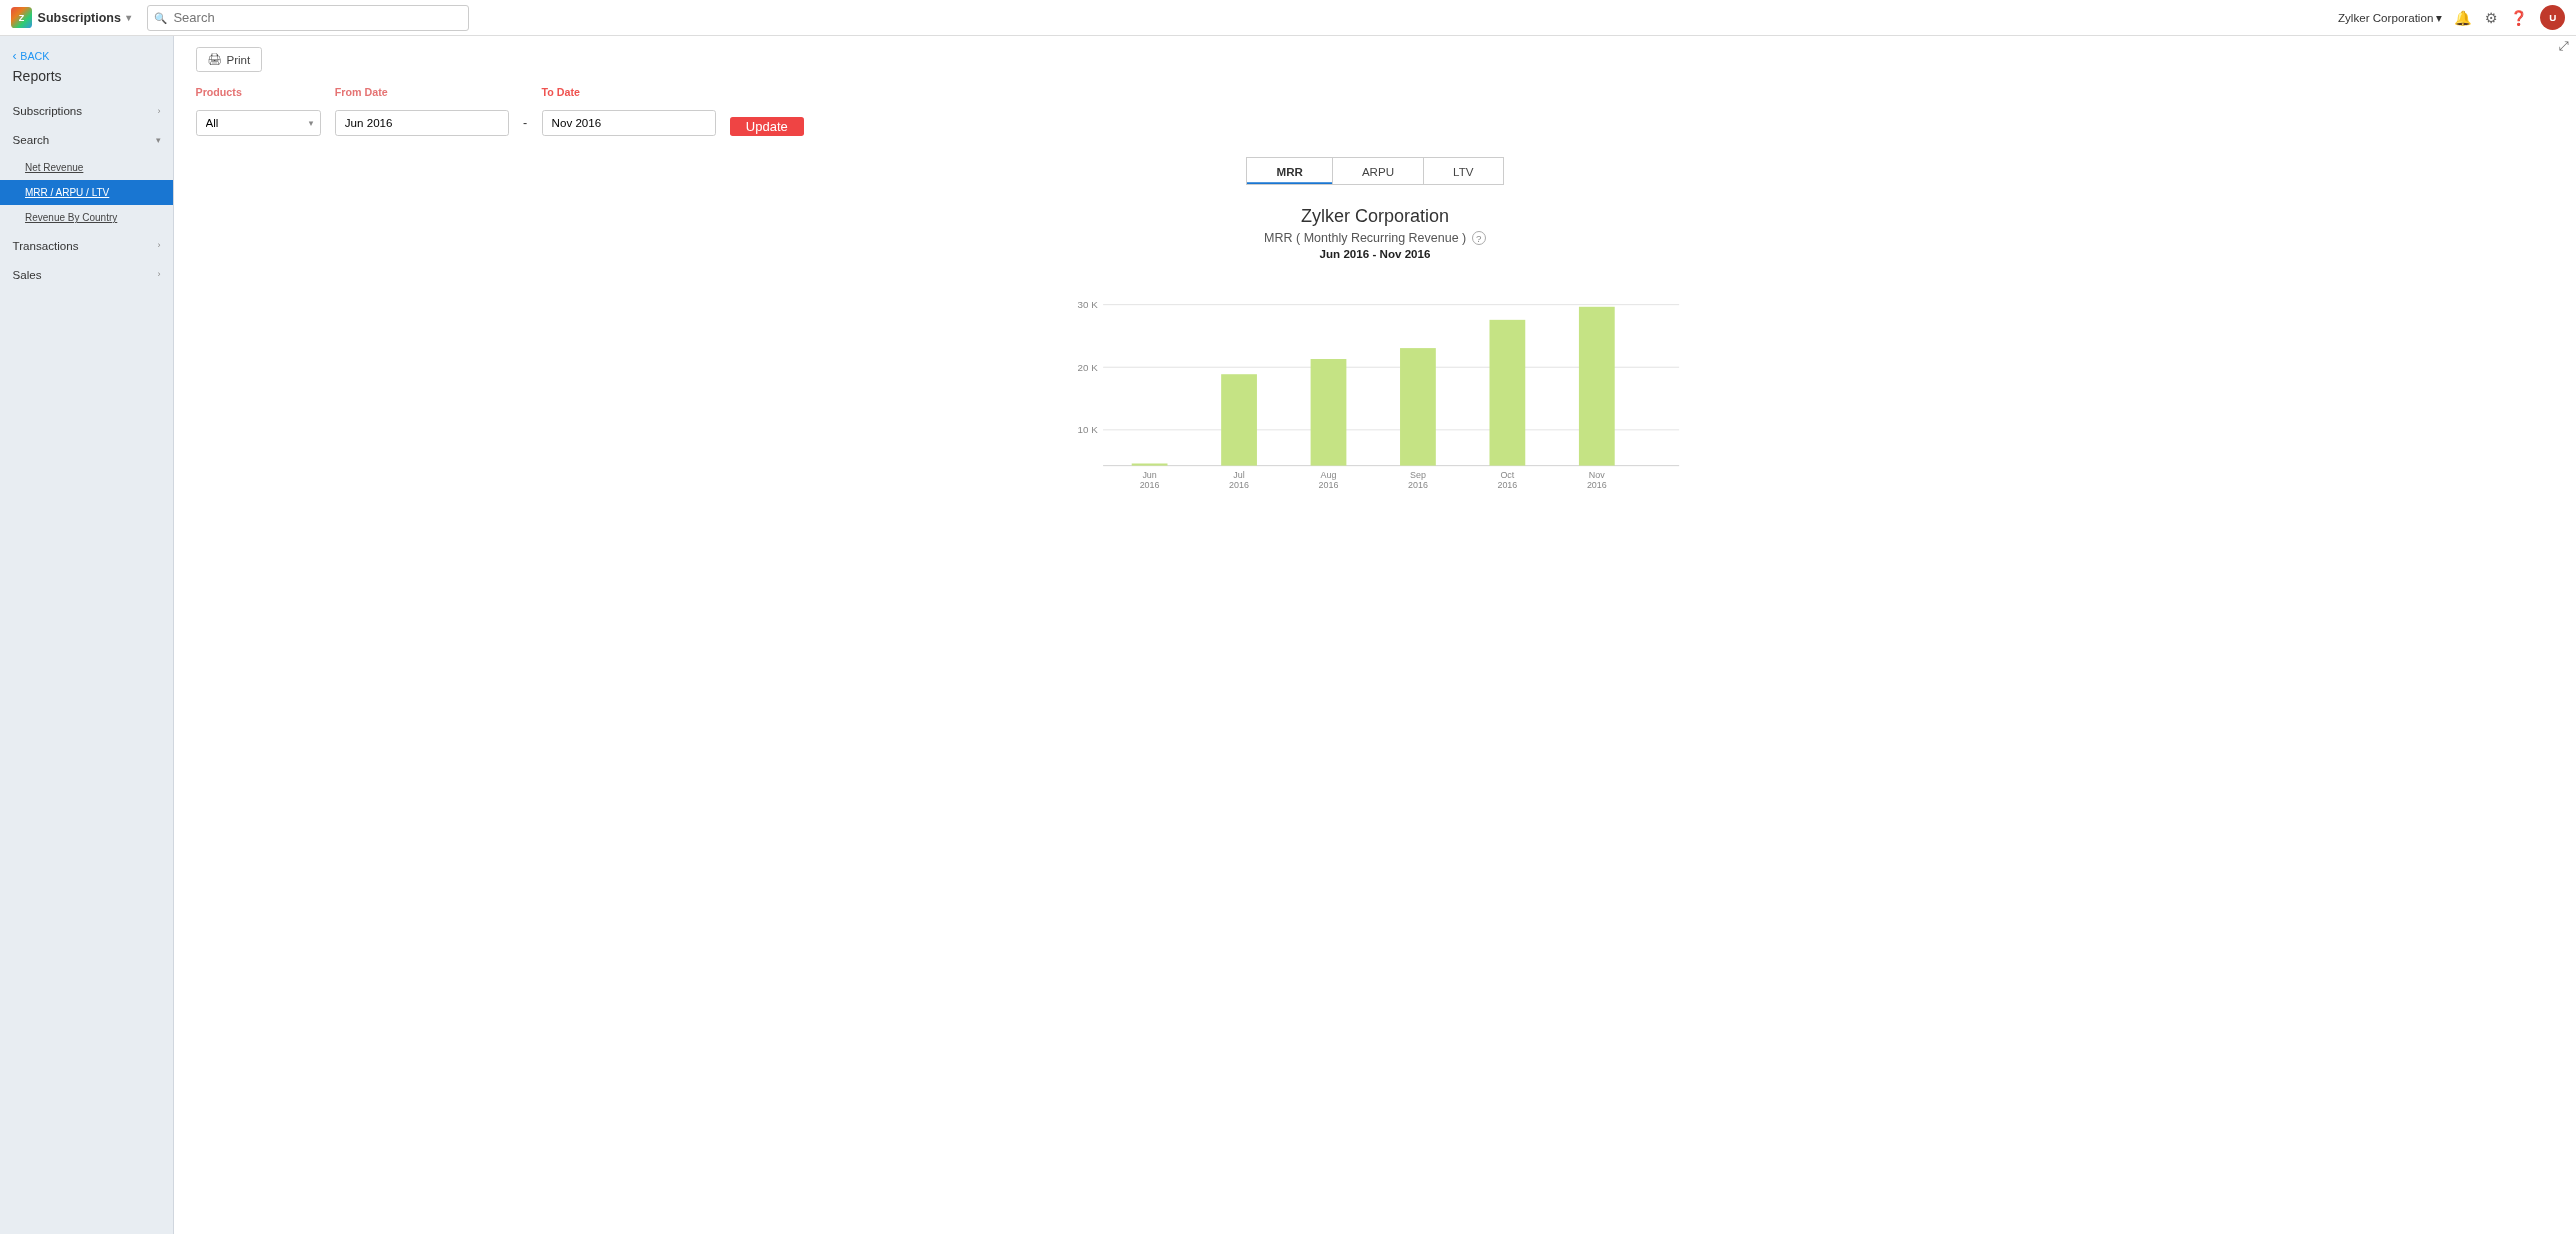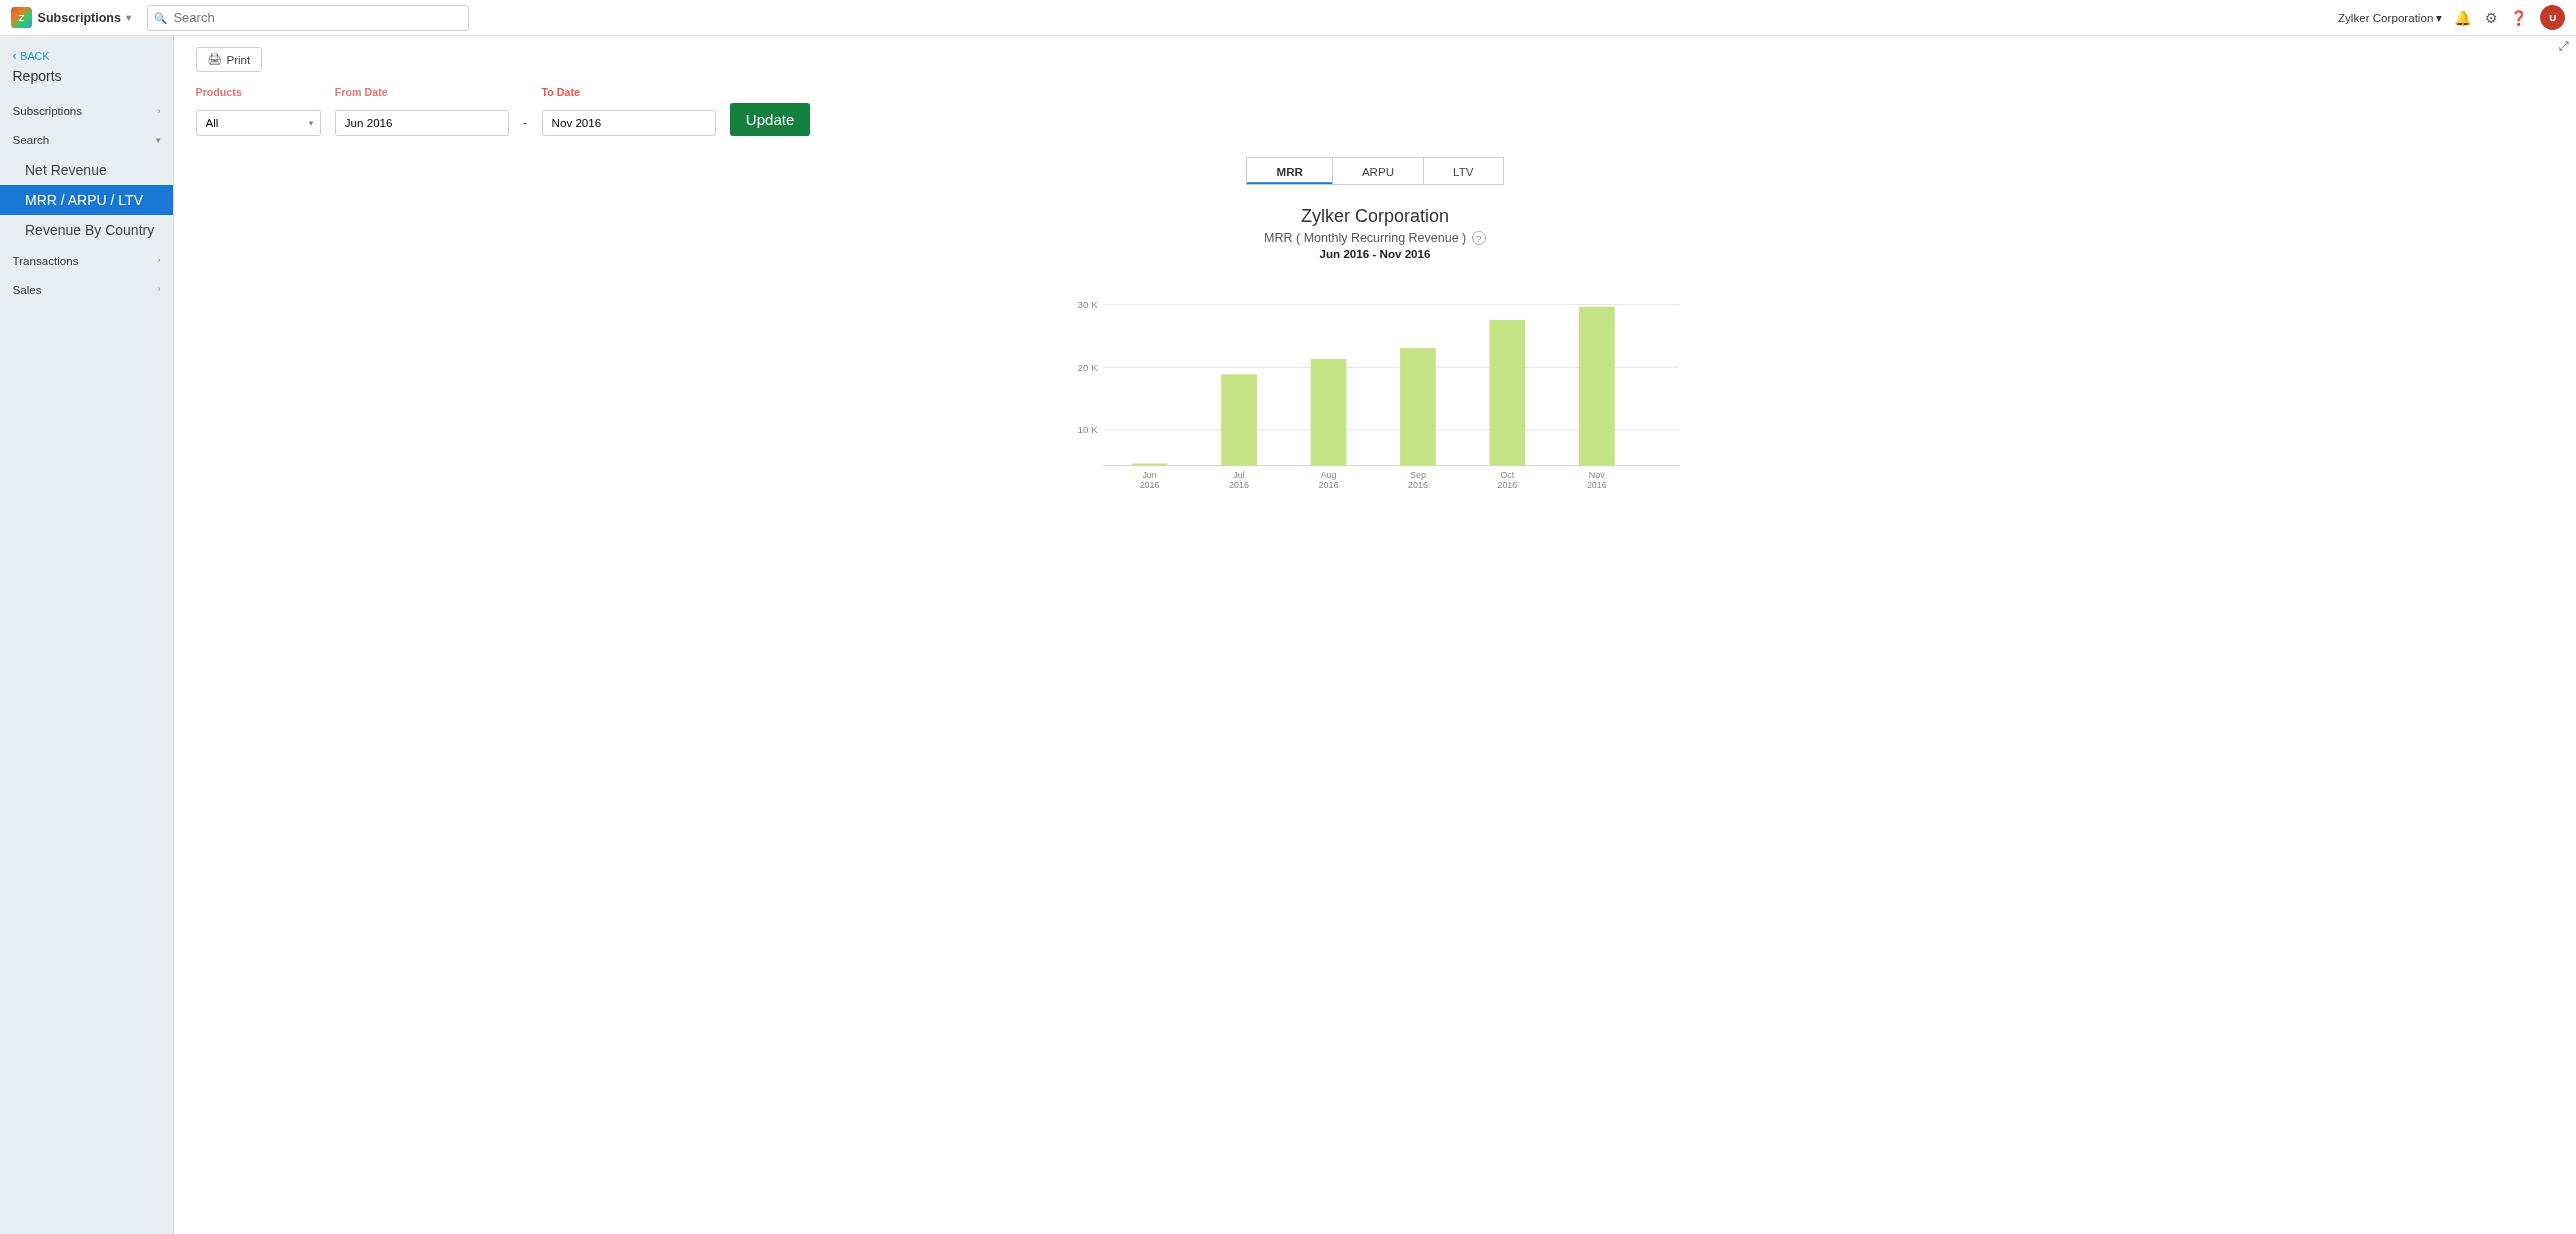--- a/index.html
+++ b/index.html
@@ -119,22 +119,23 @@
       align-items: center;
       justify-content: space-between;
       padding: 8px 12.5px;
       cursor: pointer;
       font-size: 11.6px;
       color: #333;
     }
     .sidebar-item-sub {
       padding: 7.2px 12.5px 7.2px 25px;
       cursor: pointer;
-      font-size: 14px;
+      font-size: 10px;
       color: #444;
+      text-decoration: underline;
     }
     .sidebar-item-sub.active {
       background: #1976d2;
       color: white;
     }
     .sidebar-arrow { font-size: 9px; color: #888; }
 
     
     .content {
       flex: 1;
@@ -209,26 +210,26 @@
       padding: 5.4px 9px;
       font-size: 11.6px;
       min-width: 98px;
       outline: none;
     }
     .date-separator {
       padding-bottom: 5.4px;
       color: #333; font-size: 12.5px;
     }
     .update-btn {
-      background: #15803d;
+      background: #ef4444;
       color: white;
       border: none;
       border-radius: 2.7px;
-      padding: 8px 16px;
-      font-size: 15px;
+      padding: 2px 16px;
+      font-size: 13px;
       cursor: pointer;
       font-weight: 500;
       margin-bottom: 0;
     }
 
     
     .chart-container {
       display: flex;
       flex-direction: column;
       align-items: center;

